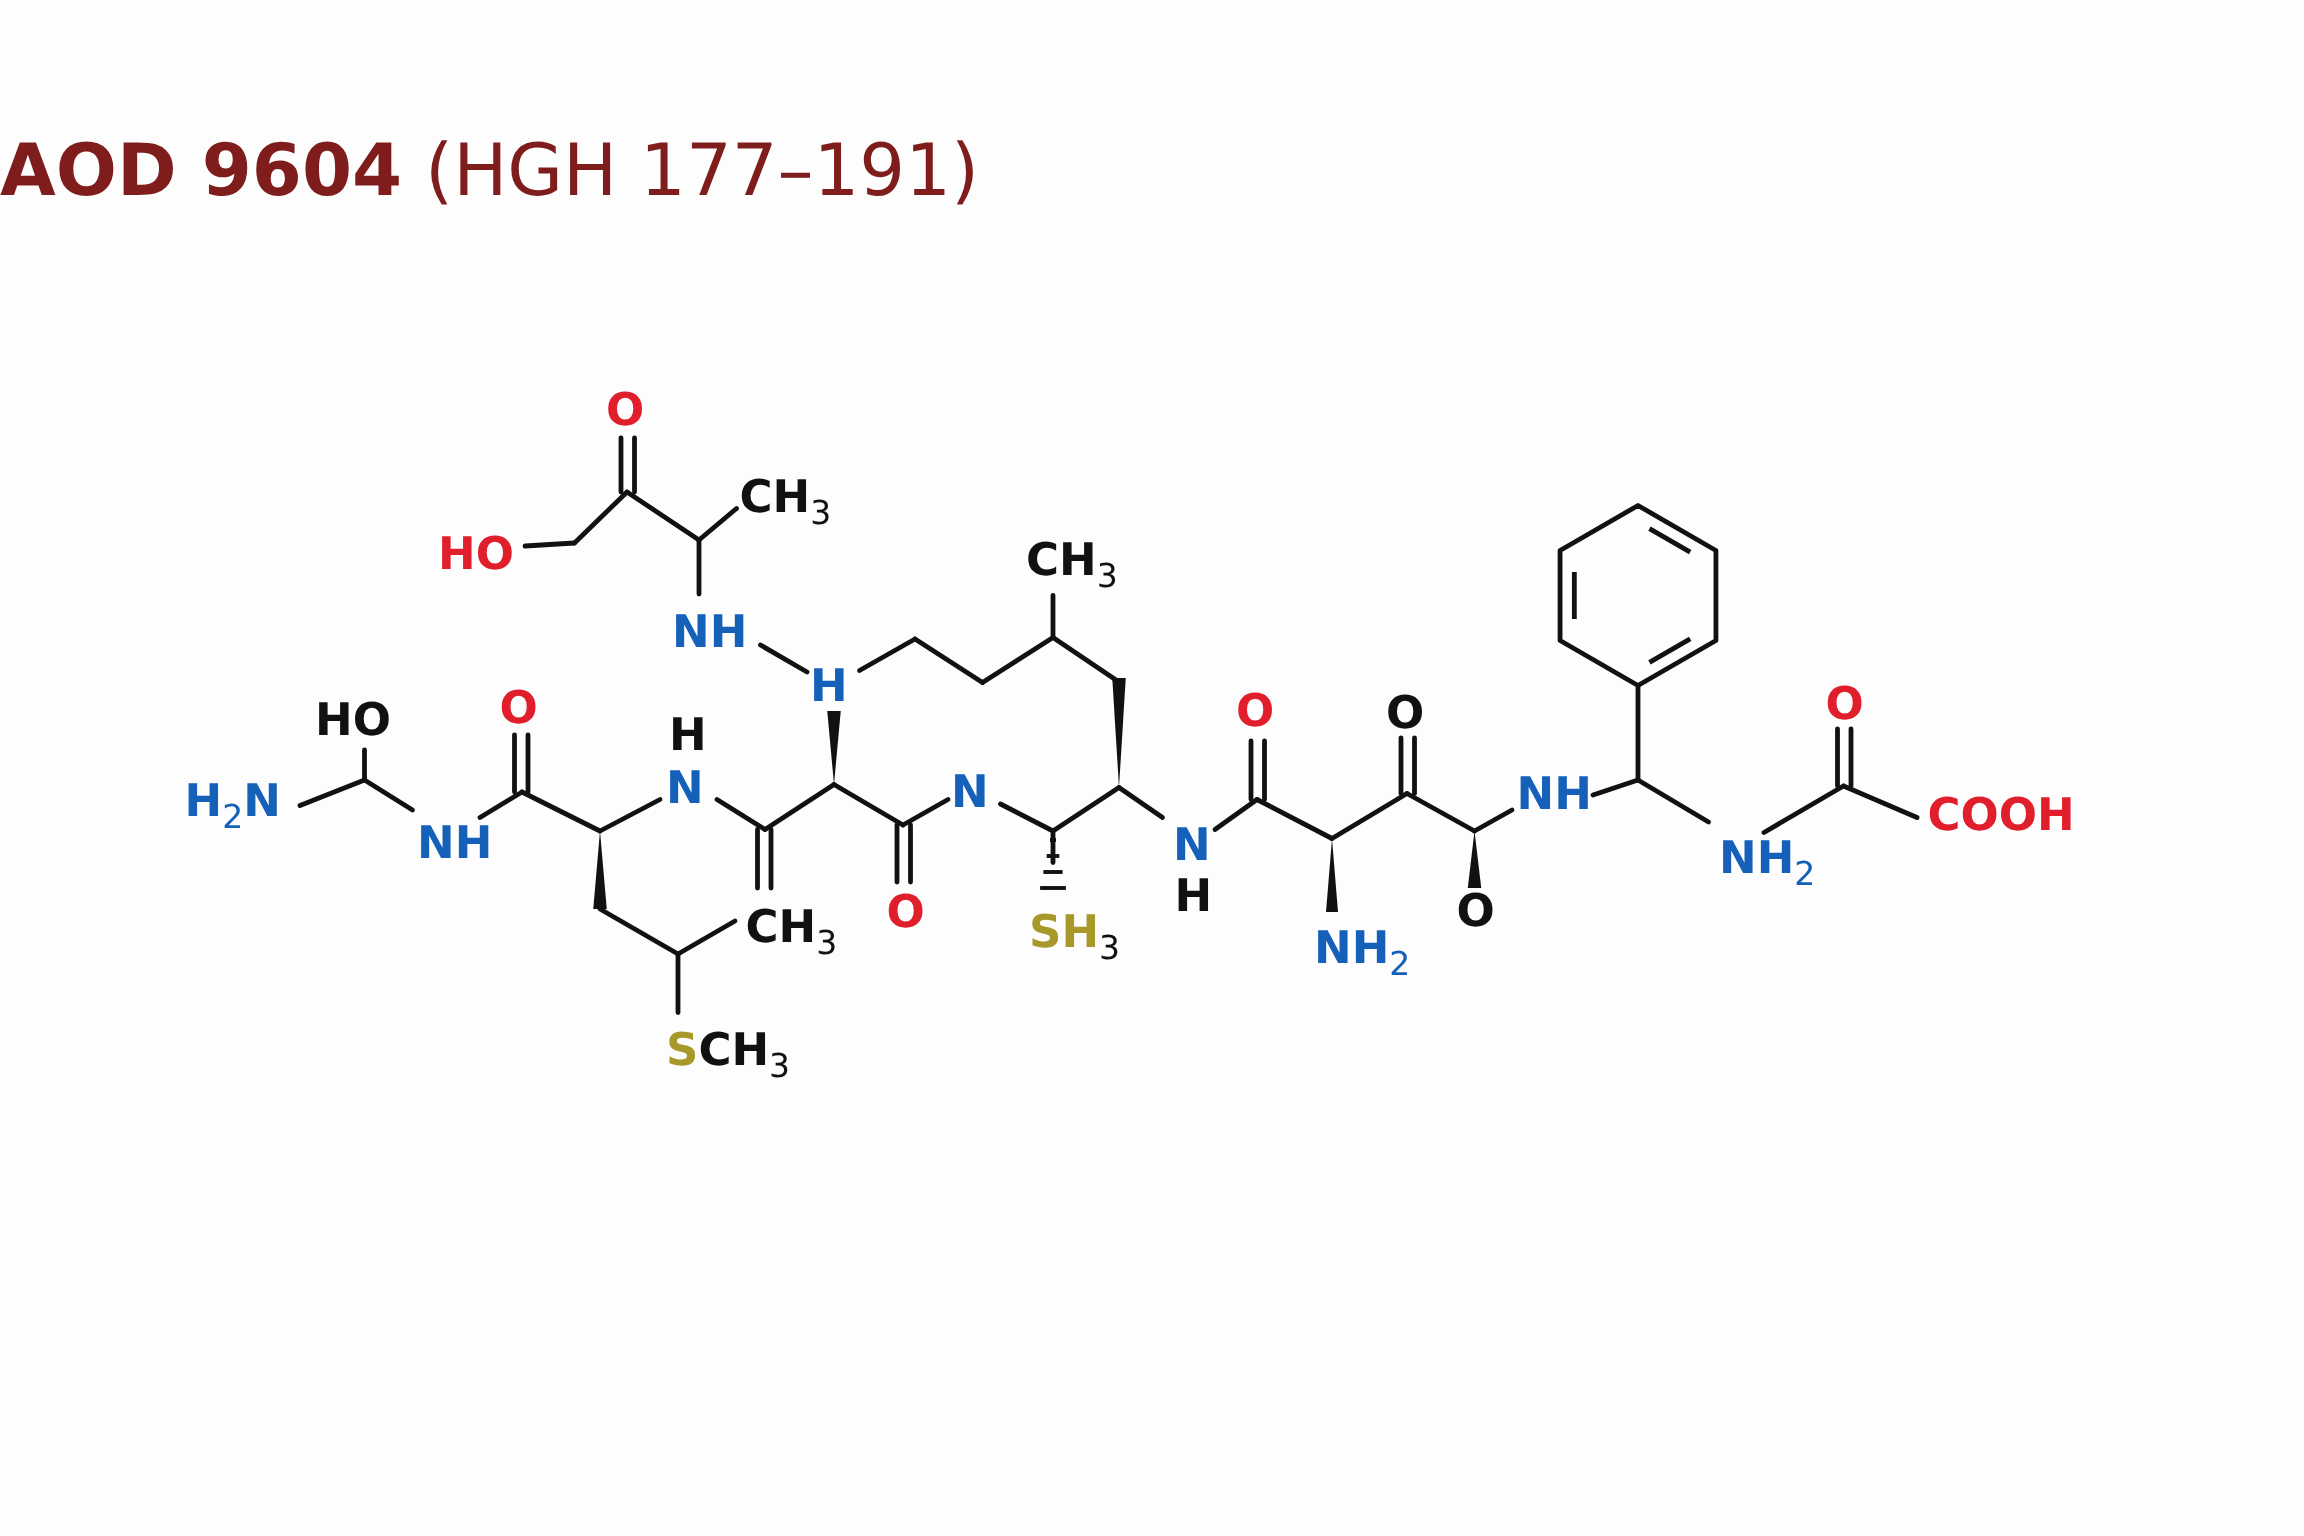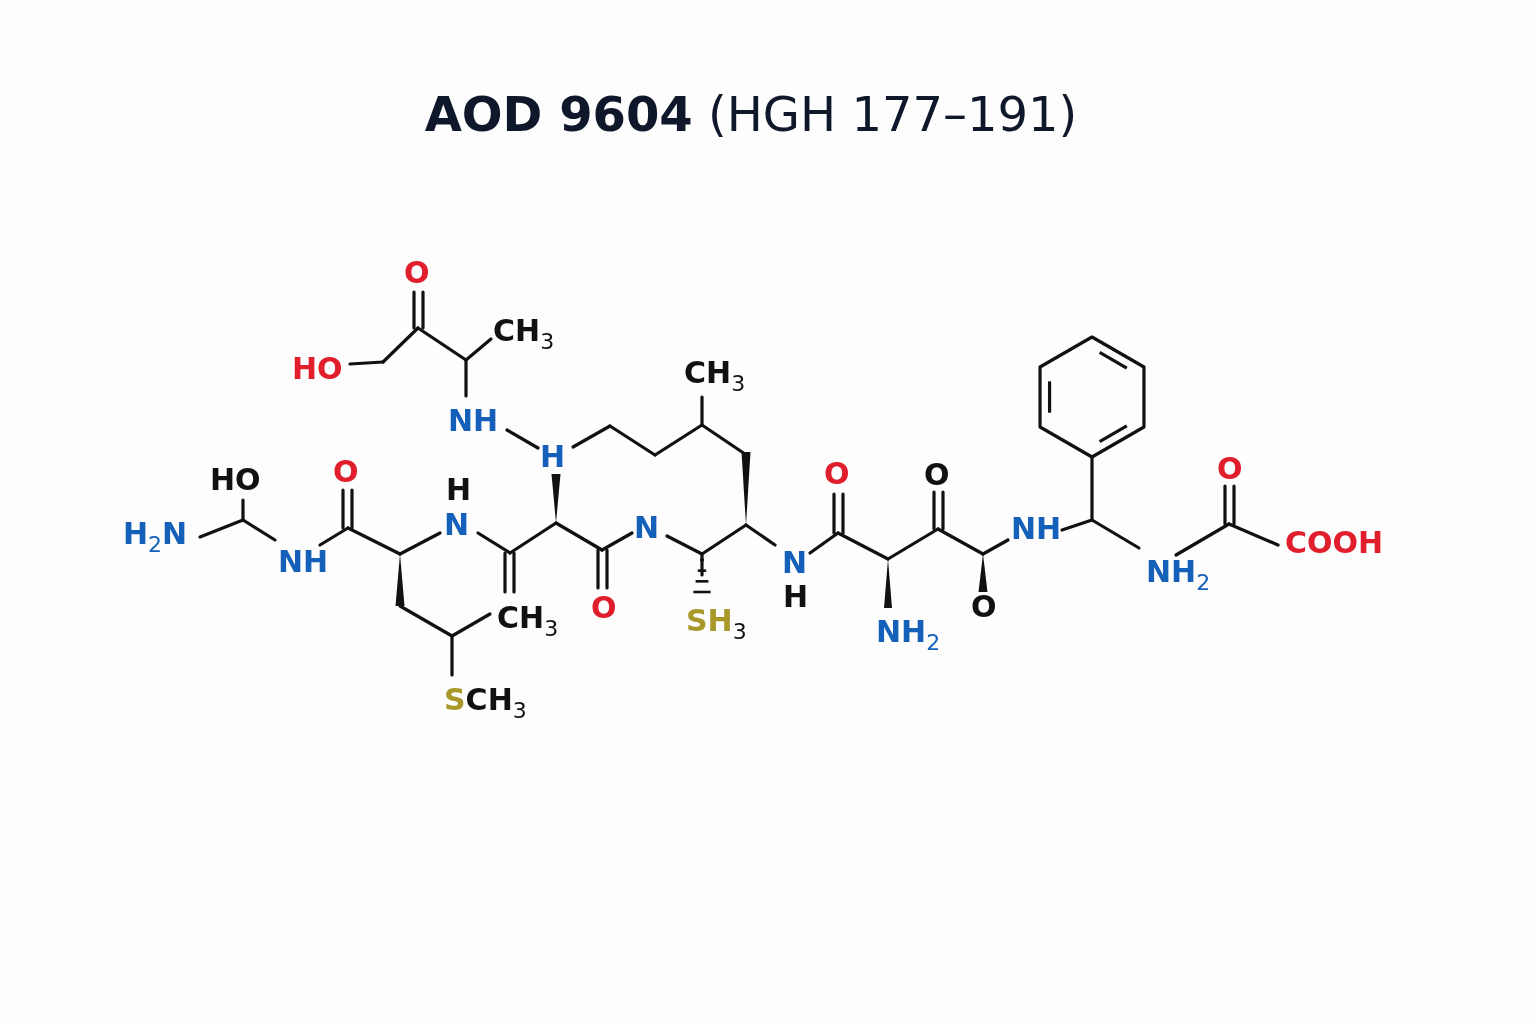--- a/index.html
+++ b/index.html
@@ -12,23 +12,22 @@
       height: 1024px;
       overflow: hidden;
       position: relative;
       font-family: "DejaVu Sans", "Liberation Sans", sans-serif;
     }
     .title {
       position: absolute;
       left: 0;
       top: 82px;
       width: 1502px;
-      text-align: center;
       font-size: 48px;
-      color: #0f172a;
+      color: #7f1d1d;
       letter-spacing: 0px;
       line-height: 64px;
     }
     .title .t-bold { font-weight: bold; }
     .title .t-normal { font-weight: normal; }
     svg.mol {
       position: absolute;
       left: 0;
       top: 0;
       width: 1536px;

